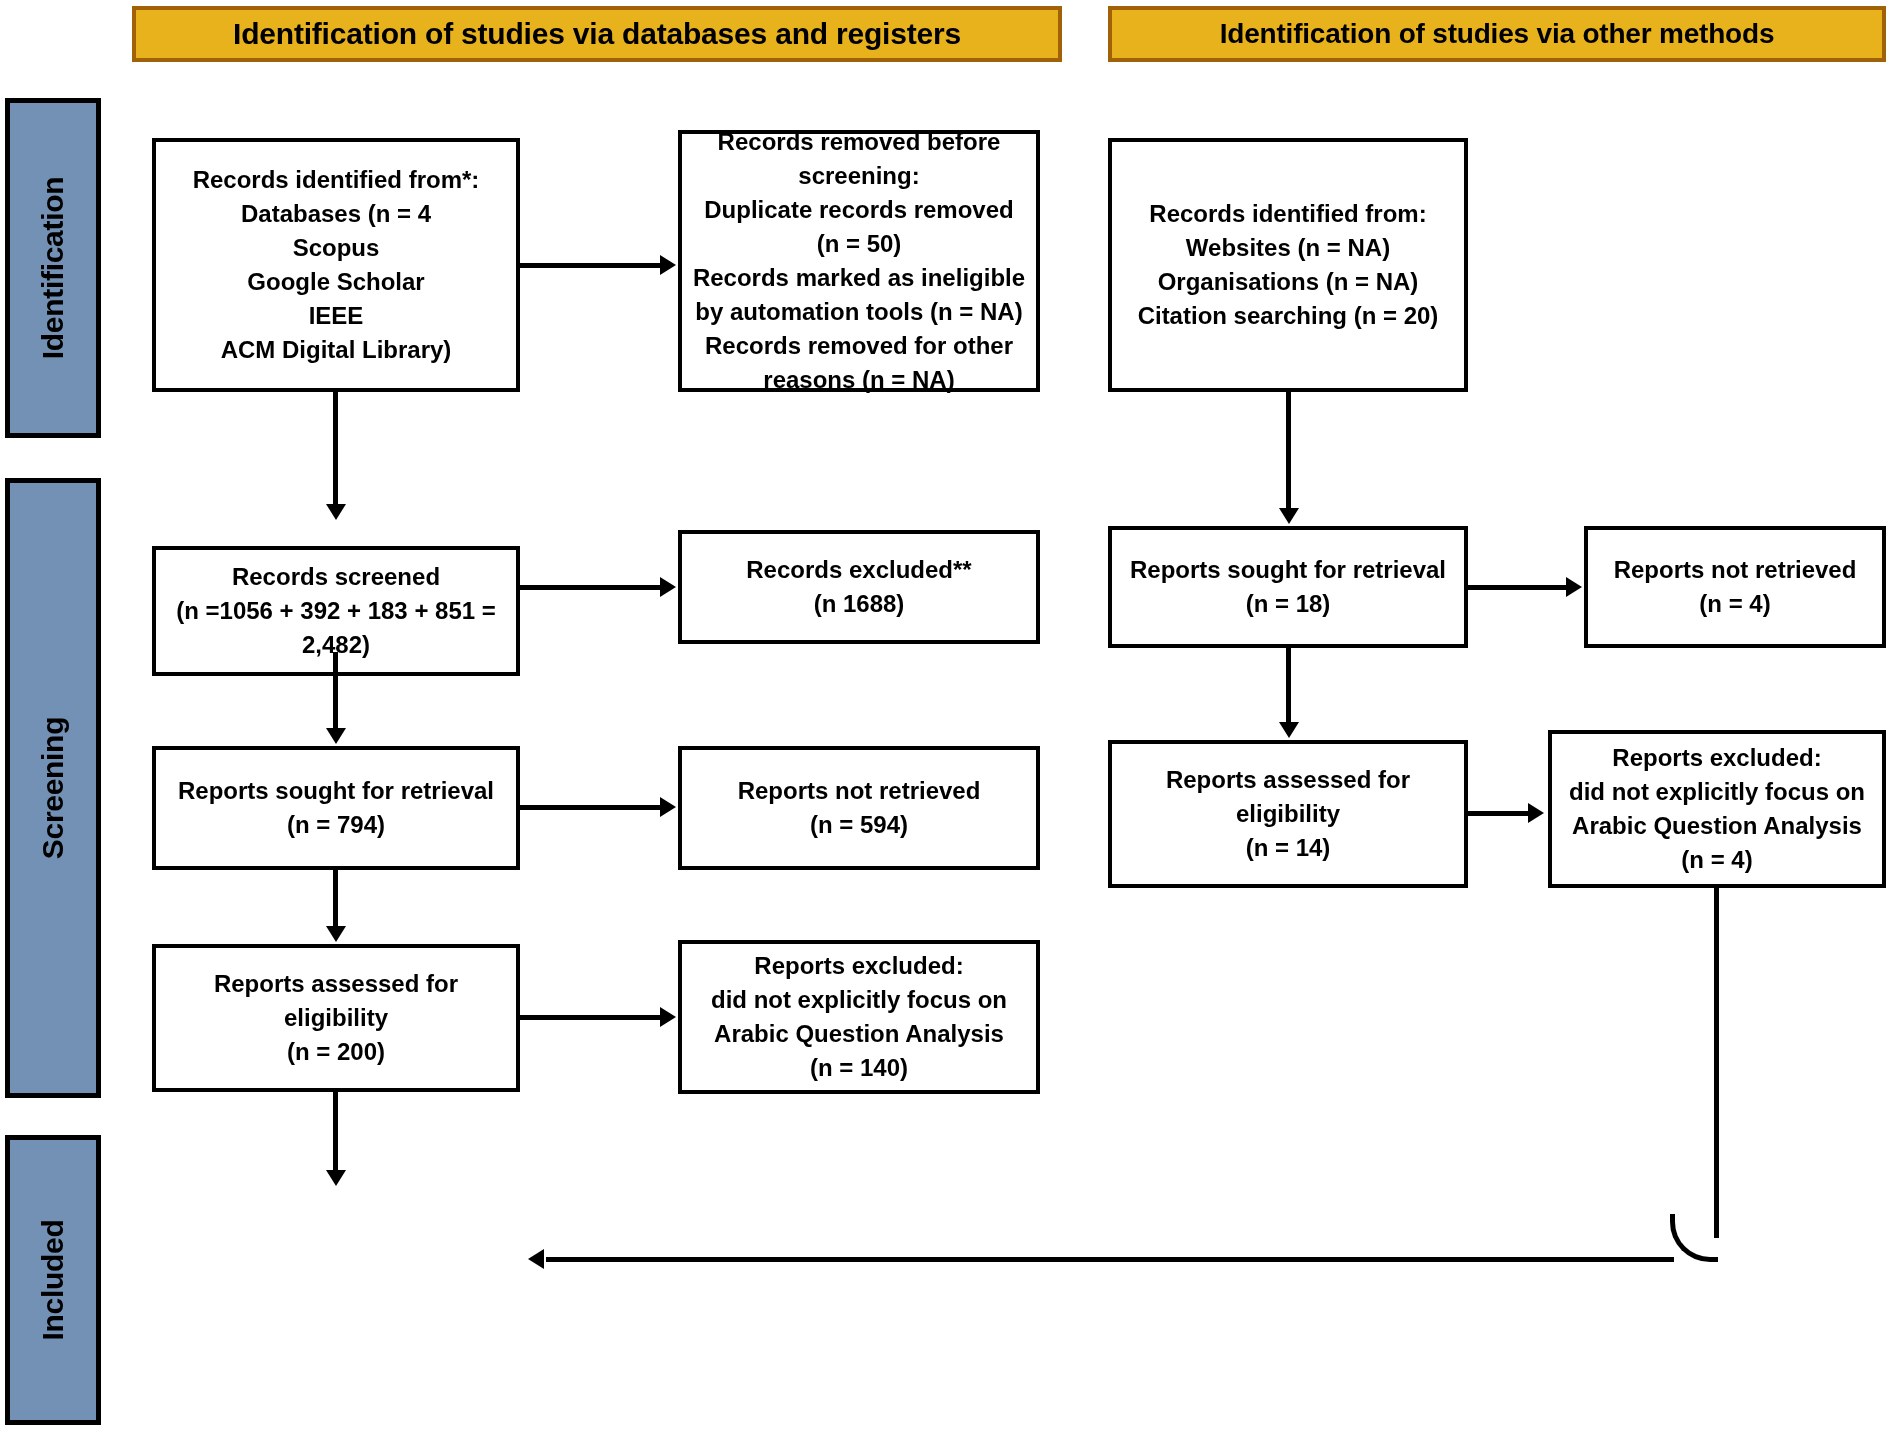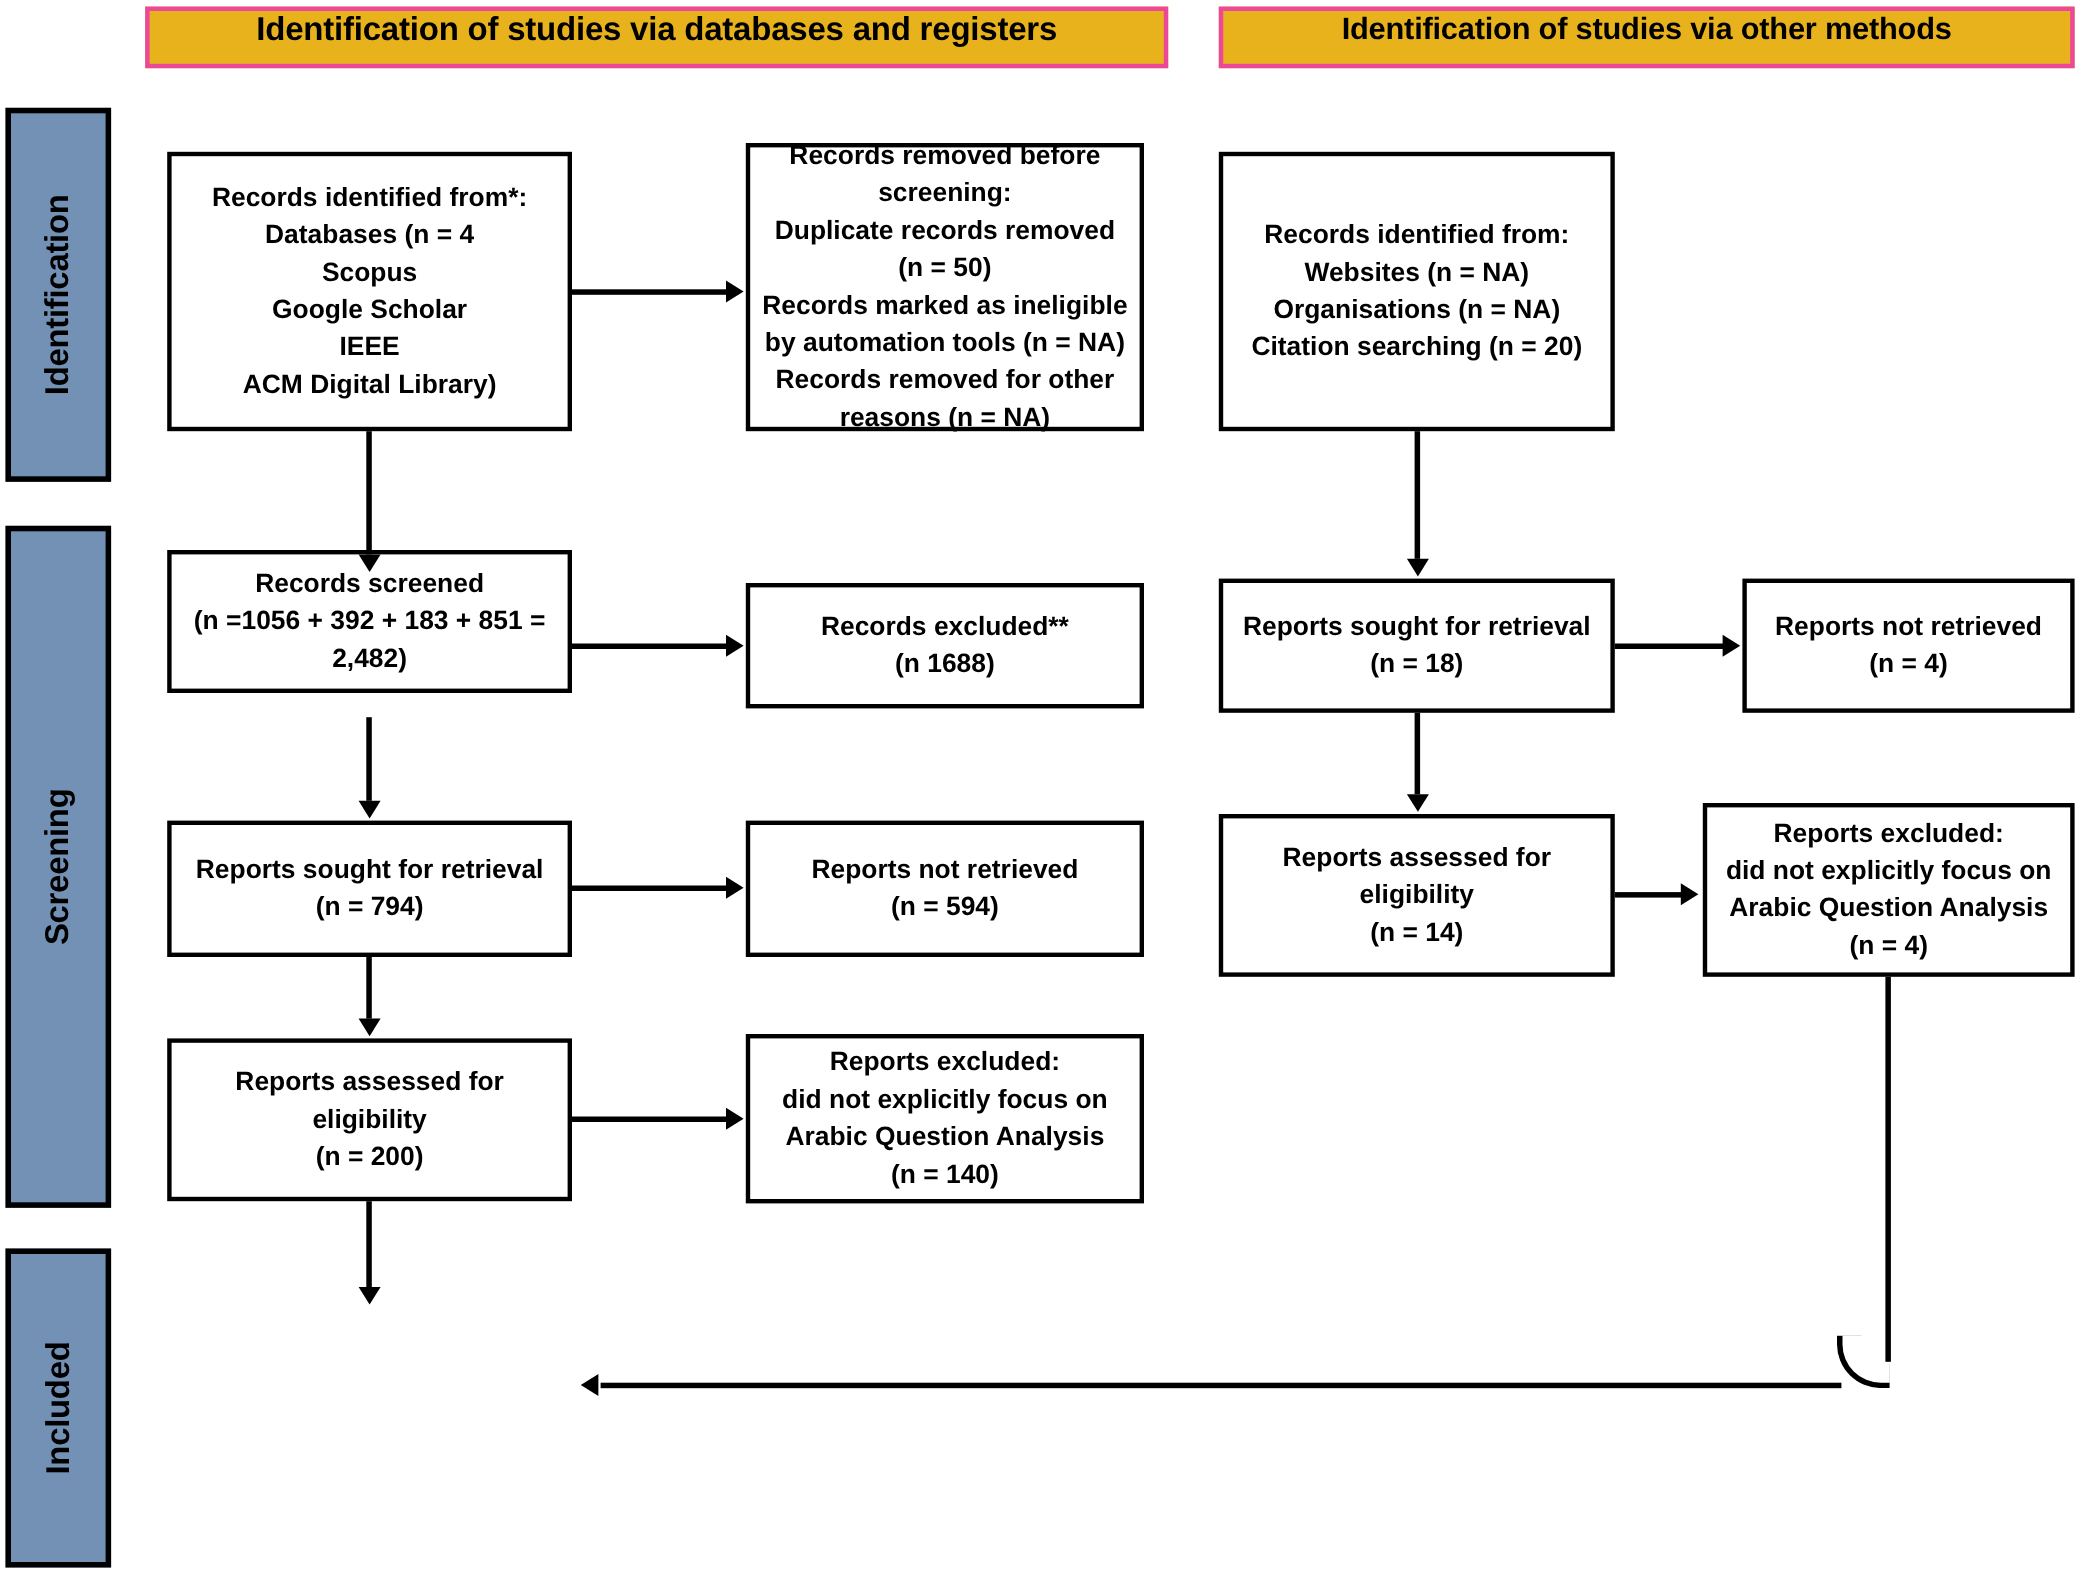--- a/index.html
+++ b/index.html
@@ -15,23 +15,24 @@
     width: 1900px;
     height: 1434px;
     background: #ffffff;
     overflow: hidden;
   }
 
   
   .hdr {
     position: absolute;
     background: #e8b21d;
-    border: 4px solid #ec4899;
+    border: 4px solid #a16207;
     box-sizing: border-box;
     display: flex;
+    align-items: center;
     justify-content: center;
     font-weight: bold;
     color: #000000;
     letter-spacing: -0.2px;
   }
   #hdr-db   { left: 132px; top: 6px;  width: 930px; height: 56px; font-size: 30px; }
   #hdr-oth  { left: 1108px; top: 6px; width: 778px; height: 56px; font-size: 28px; }
 
   
   .stage {
@@ -73,21 +74,21 @@
     color: #000000;
     font-size: 24px;
     line-height: 1.42;
     padding: 4px 8px;
   }
   .box .ln { display: block; white-space: nowrap; }
 
   
   #box-identified   { left: 152px;  top: 138px;  width: 368px; height: 254px; }
   #box-removed      { left: 678px;  top: 130px;  width: 362px; height: 262px; }
-  #box-screened     { left: 152px;  top: 500px;  width: 368px; height: 130px; }
+  #box-screened     { left: 152px;  top: 546px;  width: 368px; height: 130px; }
   #box-excluded     { left: 678px;  top: 530px;  width: 362px; height: 114px; }
   #box-sought-l     { left: 152px;  top: 746px;  width: 368px; height: 124px; }
   #box-notret-l     { left: 678px;  top: 746px;  width: 362px; height: 124px; }
   #box-assessed-l   { left: 152px;  top: 944px;  width: 368px; height: 148px; }
   #box-repexcl-l    { left: 678px;  top: 940px;  width: 362px; height: 154px; }
   #box-included     { left: 152px;  top: 1188px; width: 368px; height: 166px; }
 
   
   #box-identified-r { left: 1108px; top: 138px;  width: 360px; height: 254px; }
   #box-sought-r     { left: 1108px; top: 526px;  width: 360px; height: 122px; }

